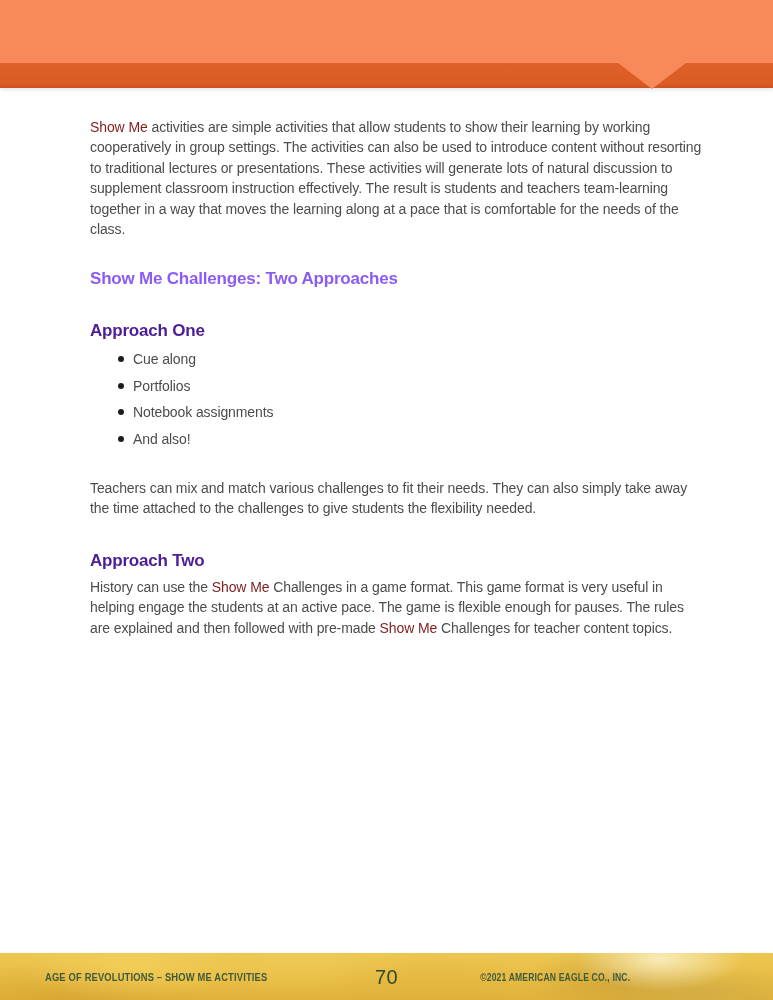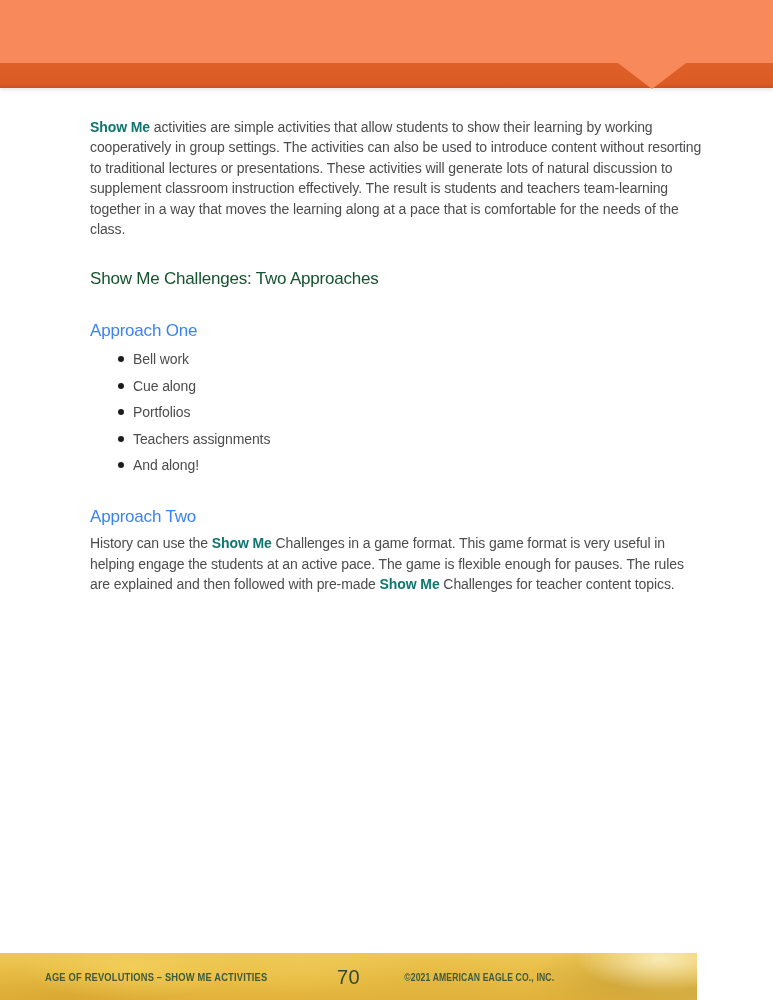--- a/index.html
+++ b/index.html
@@ -32,44 +32,44 @@
     font-family:"Liberation Mono", monospace;
     font-weight:700; font-size:23px; line-height:22px;
     letter-spacing:0.5px; color:#FEFCF8; white-space:nowrap;
   }
 
   
   .content {
     position:absolute; left:90px; top:88px; width:612px;
     color:#4C4C4E; font-size:14px; line-height:20.4px; letter-spacing:-0.1px;
   }
-  .content strong { font-weight:700; color:#0f766e;margin-top:30px; }
+  .content strong { font-weight:400; color:#7f1d1d;margin-top:30px; }
   .para-intro { margin-top:29px; }
   .h-section {
     margin-top:29px; font-size:17px; line-height:21px;
-    font-weight:400; color:#14532d; letter-spacing:-0.2px;
+    font-weight:700; color:#8b5cf6; letter-spacing:-0.2px;
   }
   .h-approach {
     margin-top:31px; font-size:17px; line-height:21px;
-    font-weight:400; color:#3b82f6; letter-spacing:-0.2px;
+    font-weight:700; color:#4c1d95; letter-spacing:-0.2px;
   }
   .para-body { margin-top:6px; }
   .bullet-list { margin-top:8px; list-style:none; }
   .bullet-list li {
     position:relative; padding-left:43px; line-height:20.4px; margin-bottom:6px;
   }
   .bullet-list li::before {
     content:""; position:absolute; left:28px; top:7px;
     width:6px; height:6px; border-radius:50%; background:#1C1C1C;
   }
   .para-note { margin-top:29px; }
 
   
   .footer {
-    position:absolute; left:0; top:953px; width:697px; height:47px;
+    position:absolute; left:0; top:953px; width:773px; height:47px;
     background:
       radial-gradient(ellipse 120px 45px at 660px 6px,  rgba(250,238,190,0.95), rgba(250,238,190,0) 70%),
       radial-gradient(ellipse 150px 40px at 705px 40px, rgba(205,170,70,0.70),  rgba(205,170,70,0) 70%),
       radial-gradient(ellipse 140px 50px at 620px 28px, rgba(190,150,52,0.55),  rgba(190,150,52,0) 70%),
       radial-gradient(ellipse 180px 50px at 430px 35px, rgba(222,178,60,0.50),  rgba(222,178,60,0) 70%),
       radial-gradient(ellipse 160px 45px at 130px 14px, rgba(246,213,98,0.60),  rgba(246,213,98,0) 70%),
       radial-gradient(ellipse 200px 55px at 60px 46px,  rgba(210,160,46,0.55),  rgba(210,160,46,0) 70%),
       radial-gradient(ellipse 170px 45px at 300px 8px,  rgba(240,205,90,0.50),  rgba(240,205,90,0) 70%),
       linear-gradient(180deg,#EDC653 0%, #E8BC43 60%, #E2B23B 100%);
   }
@@ -105,27 +105,27 @@
   <main class="content">
 
     <p class="para-intro"><strong>Show Me</strong><span> activities are simple activities that allow students to show their learning by working cooperatively in group settings. The activities can also be used to introduce content without resorting to traditional lectures or presentations. These activities will generate lots of natural discussion to supplement classroom instruction effectively. The result is students and teachers team-learning together in a way that moves the learning along at a pace that is comfortable for the needs of the class.</span></p>
 
     <h2 class="h-section">Show Me Challenges: Two Approaches</h2>
 
     <h3 class="h-approach">Approach One</h3>
 
 
     <ul class="bullet-list">
-      <li>Bell work</li>
       <li>Cue along</li>
       <li>Portfolios</li>
-      <li>Teachers assignments</li>
-      <li>And along!</li>
+      <li>Notebook assignments</li>
+      <li>And also!</li>
     </ul>
 
+    <p class="para-note">Teachers can mix and match various challenges to fit their needs. They can also simply take away the time attached to the challenges to give students the flexibility needed.</p>
 
     <h3 class="h-approach">Approach Two</h3>
 
     <p class="para-body"><span>History can use the </span><strong>Show Me</strong><span> Challenges in a game format. This game format is very useful in helping engage the students at an active pace. The game is flexible enough for pauses. The rules are explained and then followed with pre-made </span><strong>Show Me</strong><span> Challenges for teacher content topics.</span></p>
 
   </main>
 
   <footer class="footer">
     <div class="footer-left">AGE OF REVOLUTIONS – SHOW ME ACTIVITIES</div>
     <div class="footer-page">70</div>

